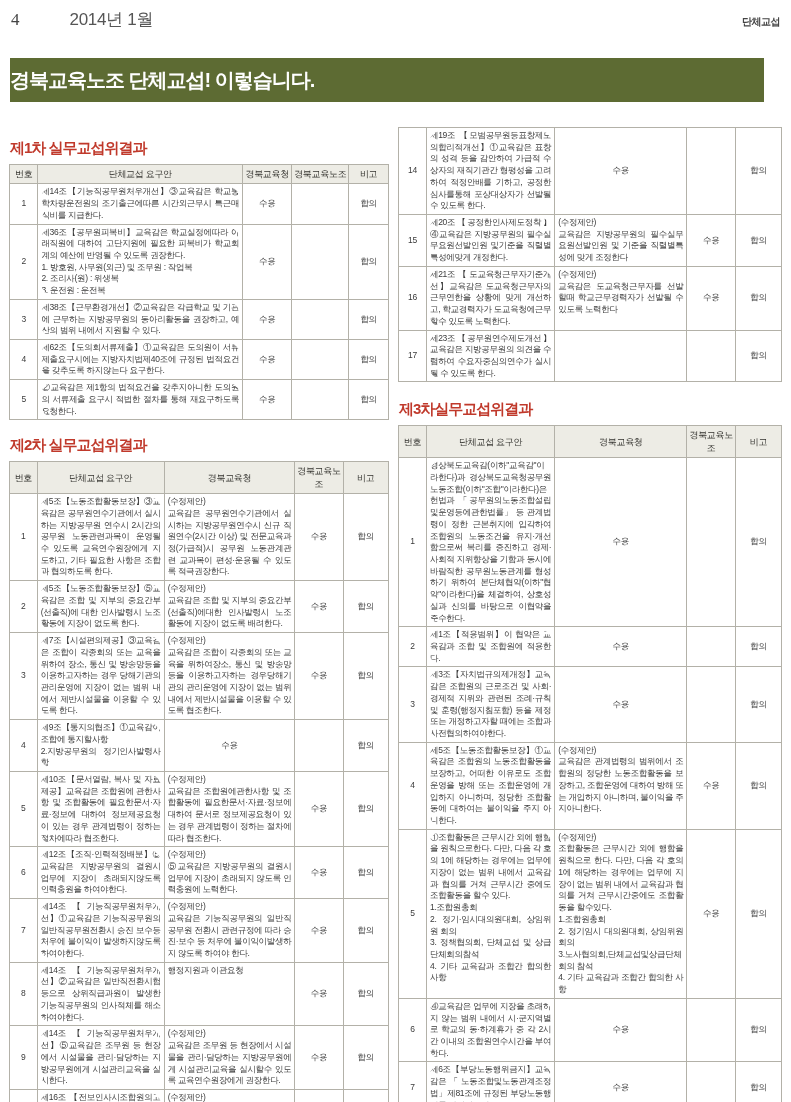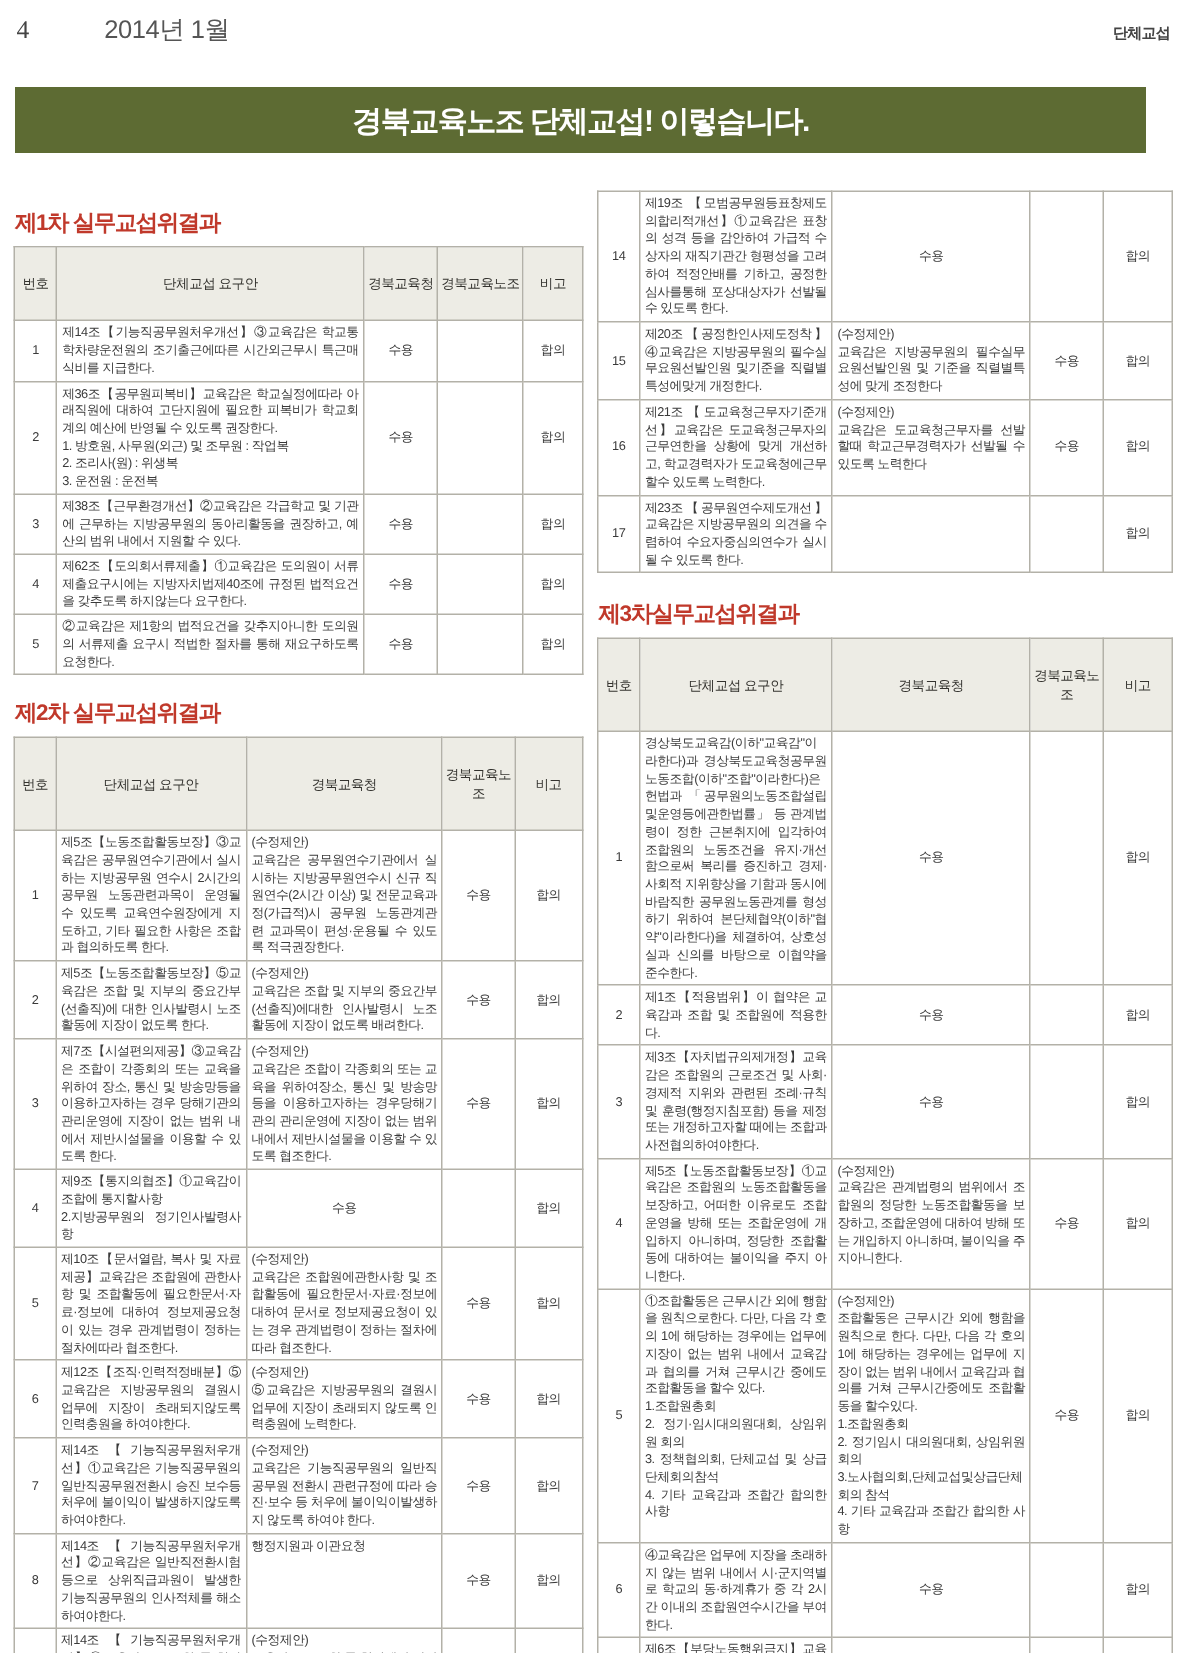--- a/index.html
+++ b/index.html
@@ -16,44 +16,44 @@
   .page{width:791px;height:1102px;padding:6px 9px 4px 9px;position:relative;}
 
   
   .masthead{display:flex;align-items:baseline;padding:2px 2px 0 2px;}
   .pgnum{font-family:"Liberation Serif",serif;font-size:17px;color:#444;margin-right:14px;}
   .pgdate{font-size:17px;color:#555;letter-spacing:-0.3px;margin-left:36px;}
   .pgsec{margin-left:auto;font-size:10px;color:#444;font-weight:bold;letter-spacing:-0.5px;}
 
   
   .banner{margin:27px 18px 25px 1px;height:44px;background:var(--banner-bg);
-    display:flex;align-items:center;justify-content:center;}
+    display:flex;align-items:center;justify-content:flex-start;}
   .banner span{color:#fff;font-size:20px;font-weight:bold;letter-spacing:-1px;}
 
   
   .cols{display:flex;gap:9px;align-items:flex-start;}
   .col-left{width:380px;flex:0 0 380px;}
   .col-right{width:384px;flex:0 0 384px;}
 
   .sec-title{color:var(--title-red);font-size:15px;font-weight:bold;
     letter-spacing:-1px;margin:12px 0 6px 1px;}
   section{margin-bottom:16px;}
   section.cont{margin-bottom:18px;}
   section:last-child{margin-bottom:0;}
 
   
   table.t{width:100%;border-collapse:collapse;table-layout:fixed;
     border:1px solid var(--line-dark);}
   table.t th,table.t td{border:1px solid var(--line);
     font-size:8.5px;line-height:1.38;letter-spacing:-0.3px;color:var(--ink);
     padding:2px 3px;overflow:hidden;}
   table.t thead th{background:var(--thead-bg);font-weight:normal;color:#33322e;
-    text-align:center;vertical-align:middle;font-size:9px;padding:18px 1px;}
+    text-align:center;vertical-align:middle;font-size:9px;padding:3px 1px;}
   td.no{text-align:center;vertical-align:middle;color:#555;}
-  td.demand{text-align:justify;vertical-align:top;white-space:pre-line;word-break:break-all;}
+  td.demand{text-align:justify;vertical-align:top;white-space:pre-line;word-break:break-all;border-radius:21px;}
   td.agency{text-align:justify;vertical-align:top;white-space:pre-line;word-break:break-all;}
   td.agency.center{text-align:center;vertical-align:middle;}
   td.union{text-align:center;vertical-align:middle;}
   td.remark{text-align:center;vertical-align:middle;}
 </style>
 </head>
 <body>
 
 <div class="page">
 

